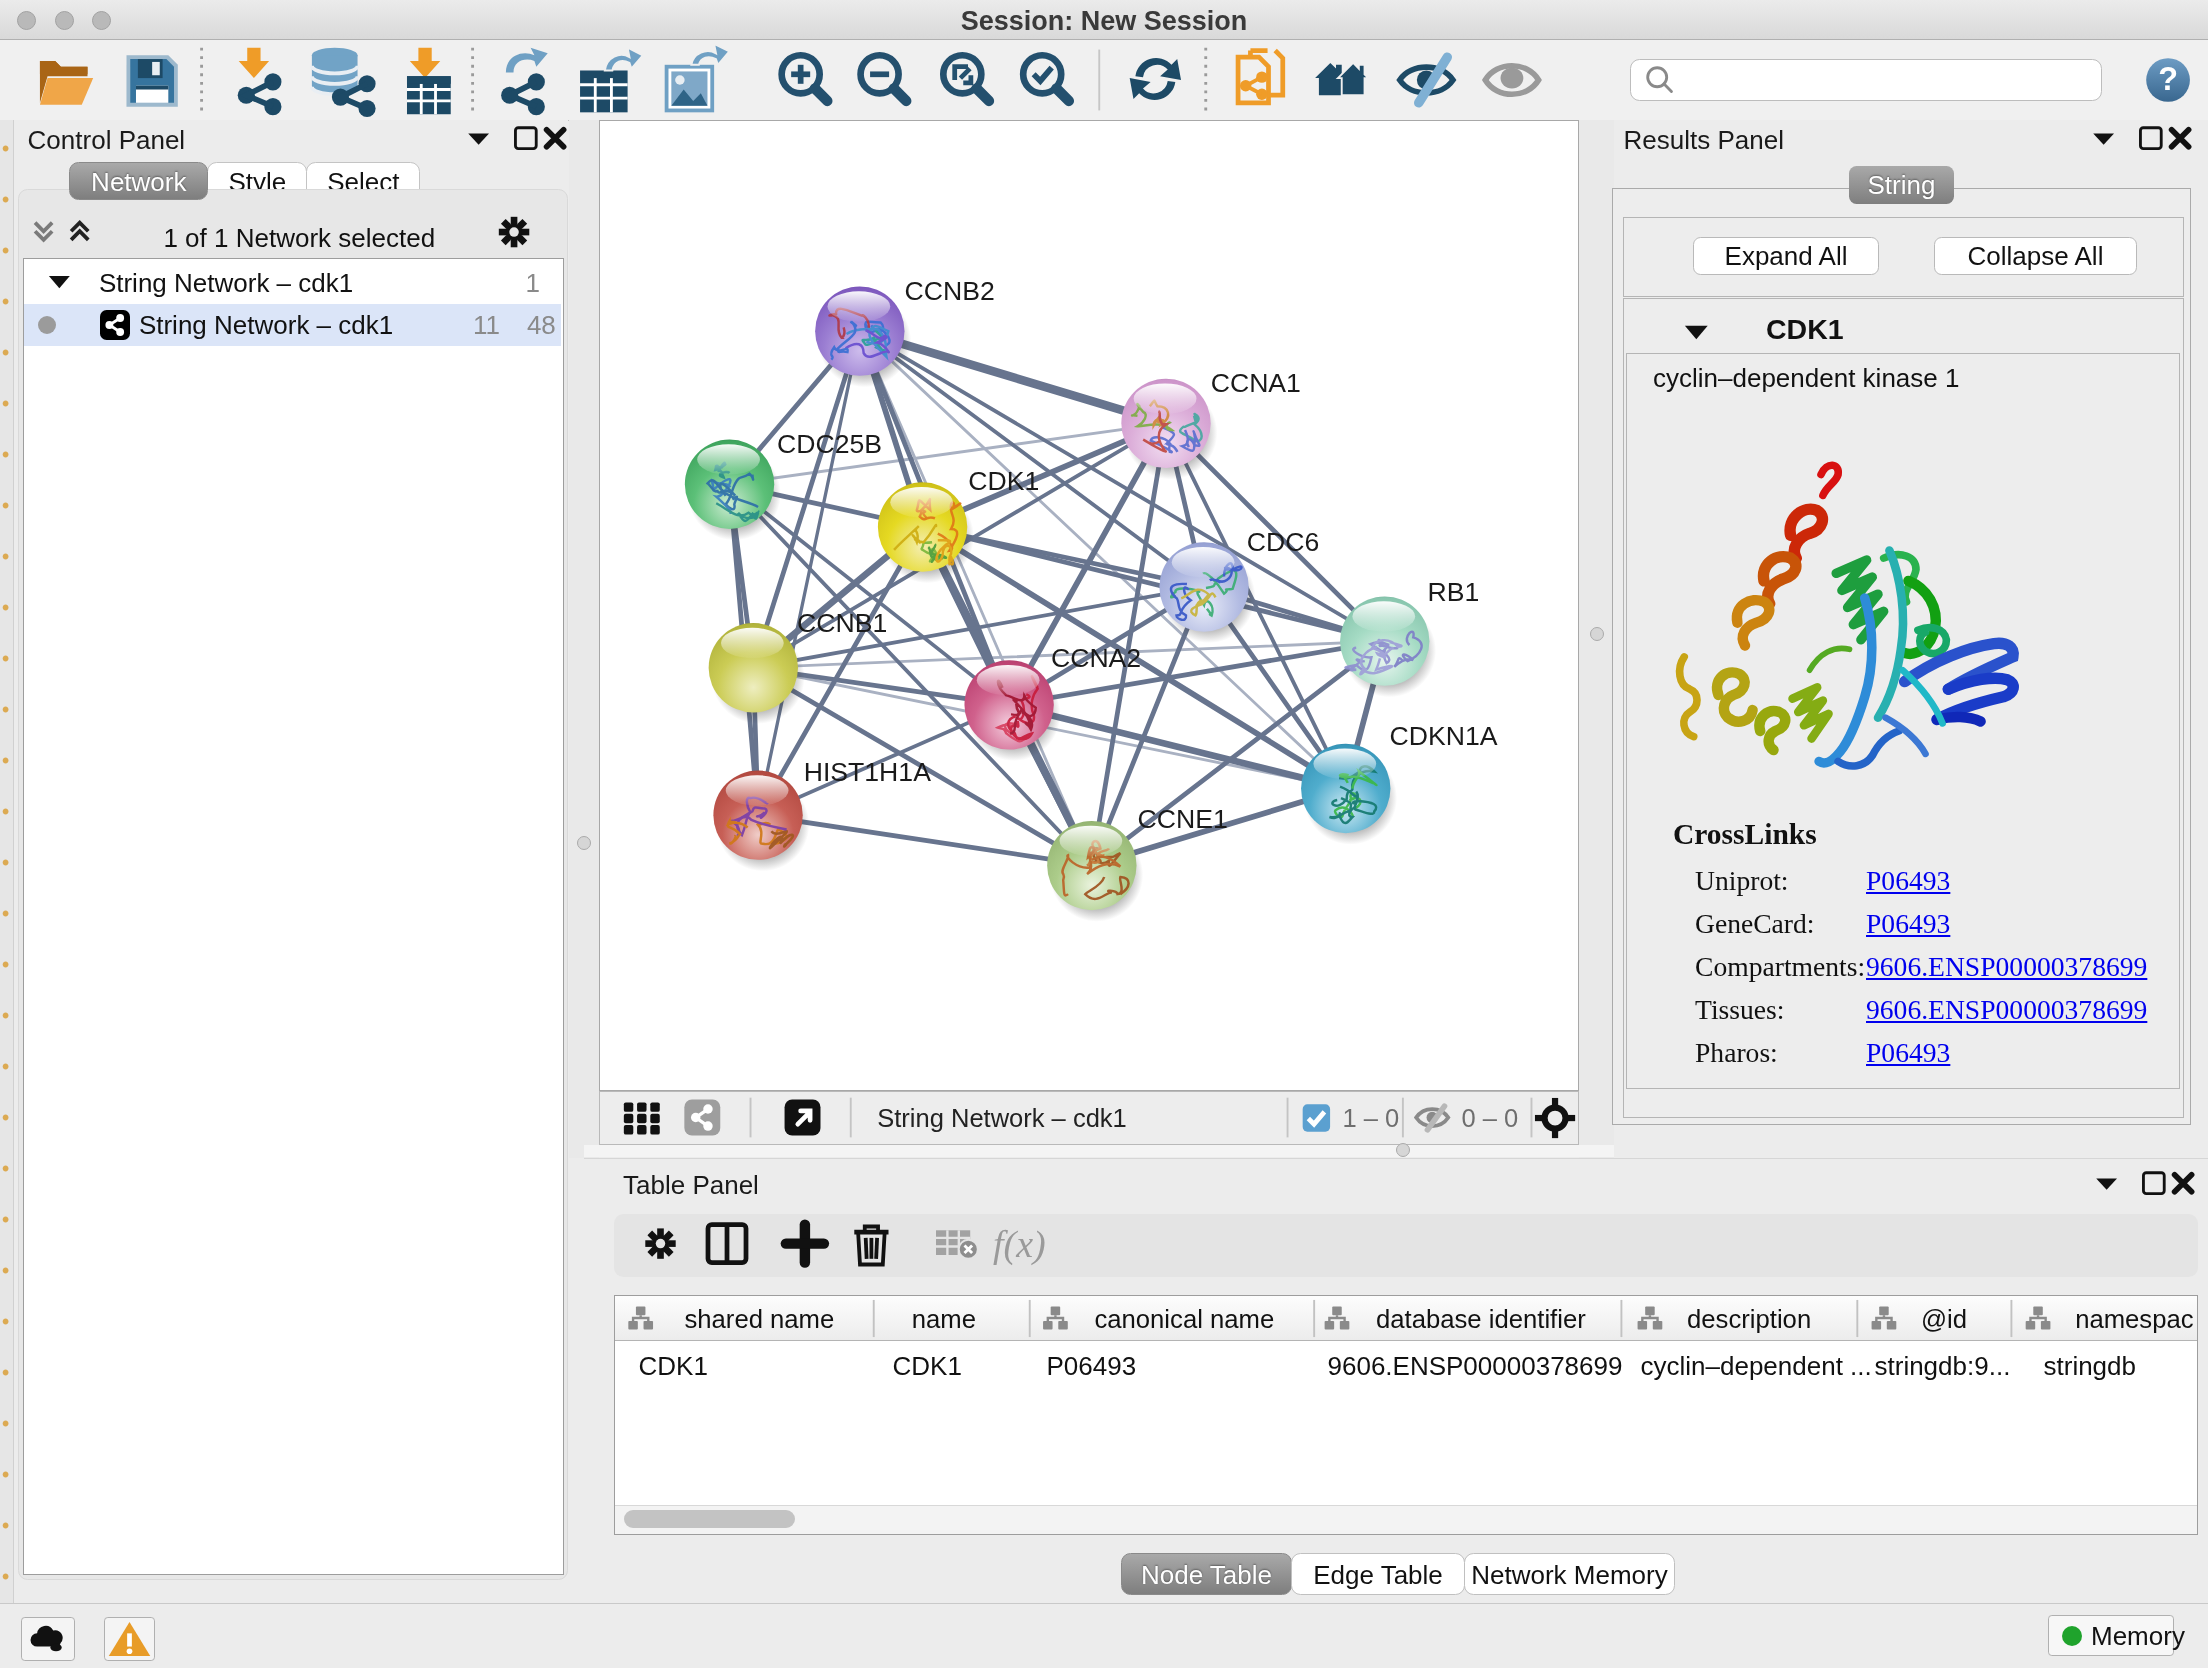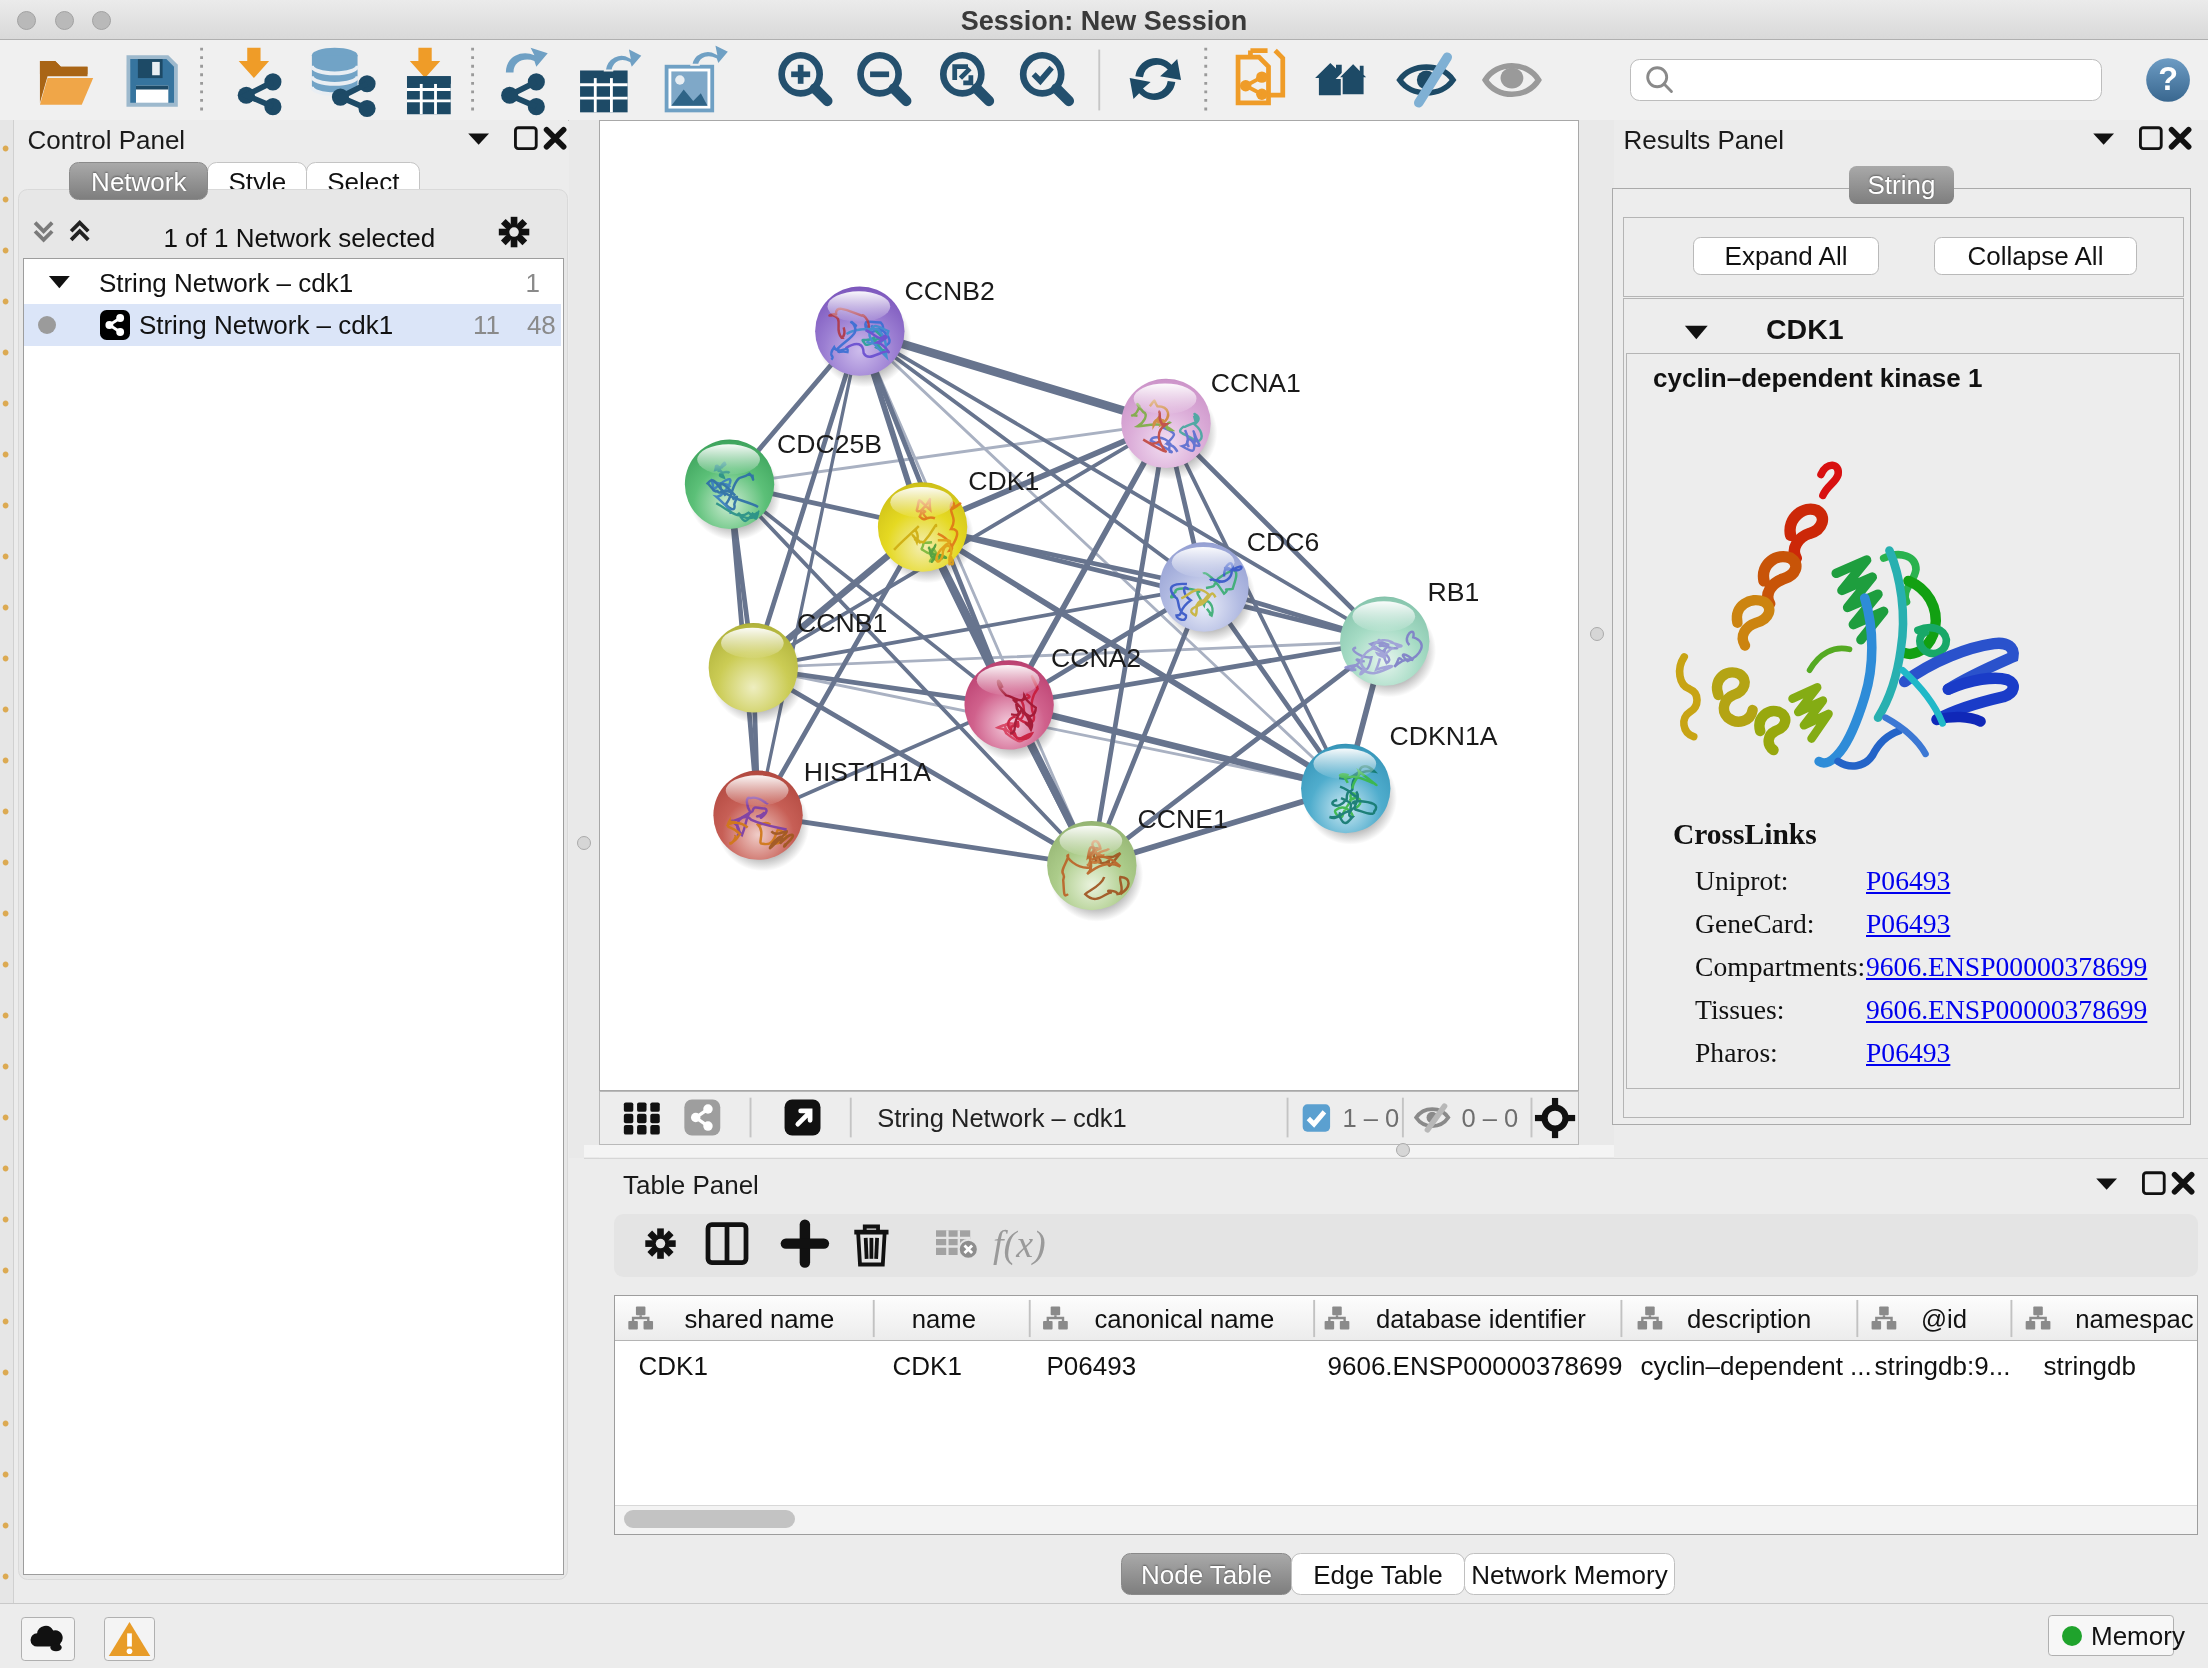--- a/index.html
+++ b/index.html
@@ -674,21 +674,21 @@
   <div class="abs" style="left:79px;top:117px;width:186px;height:38px;background:#fff;border:1px solid #b9b9b9;
        border-radius:7.6px;box-sizing:border-box;text-align:center;line-height:36px;font-size:26px;color:#111;">Expand All</div>
   <div class="abs" style="left:299px;top:117px;width:203px;height:38px;background:#fff;border:1px solid #b9b9b9;
        border-radius:7.6px;box-sizing:border-box;text-align:center;line-height:36px;font-size:26px;color:#111;margin-left:21px;">Collapse All</div>
   <div class="abs" style="left:8.6px;top:178px;width:559px;height:818px;border:1px solid #b5b5b5;"></div>
   <svg width="28.5" height="25" style="position:absolute;left:69px;top:200px;" viewBox="0 0 30 26">
       <path d="M2 6 L26 6 L14 20 Z" fill="#111"></path>
     </svg>
   <div class="abs" style="left:152px;top:193px;font-size:28.5px;font-weight:bold;color:#111;">CDK1</div>
   <div class="abs" style="left:12.4px;top:233px;width:552px;height:734px;border:1px solid #b5b5b5;"></div>
-  <div class="abs" style="left:39px;top:243px;font-size:26px;color:#111;font-weight:bold;">cyclin–dependent kinase 1</div>
+  <div class="abs" style="left:39px;top:243px;font-size:26px;color:#111;">cyclin–dependent kinase 1</div>
 
   <svg width="361" height="316" viewBox="0 0 380 332" style="position:absolute;left:55px;top:339px;">
     <g fill="none" stroke-linecap="round">
       <path d="M160 16 C166 2 180 4 178 16 C176 24 166 28 162 38" stroke="#d81010" stroke-width="8"></path>
       <path d="M128 80 C124 62 142 48 156 54 C166 60 162 74 148 78 C136 82 128 94 134 104" stroke="#cc2808" stroke-width="12"></path>
       <path d="M100 128 C96 110 114 98 128 104 C138 110 134 122 120 126 C108 130 100 142 106 152" stroke="#c85408" stroke-width="12"></path>
       <path d="M72 172 C68 154 86 144 100 150 C110 156 106 168 92 172 C80 176 74 186 80 196" stroke="#cc8410" stroke-width="11"></path>
       <path d="M16 208 C8 220 10 238 22 242 C32 246 32 260 22 266 C12 272 14 288 26 292" stroke="#c8a414" stroke-width="8"></path>
       <path d="M52 248 C46 232 60 220 74 226 C84 232 80 244 68 248 C58 252 54 264 62 272 C72 280 86 276 88 264" stroke="#b4a414" stroke-width="11"></path>
       <path d="M96 286 C92 272 104 262 116 266 C126 270 124 282 112 286 C104 290 102 300 110 306" stroke="#98a80e" stroke-width="11"></path>

